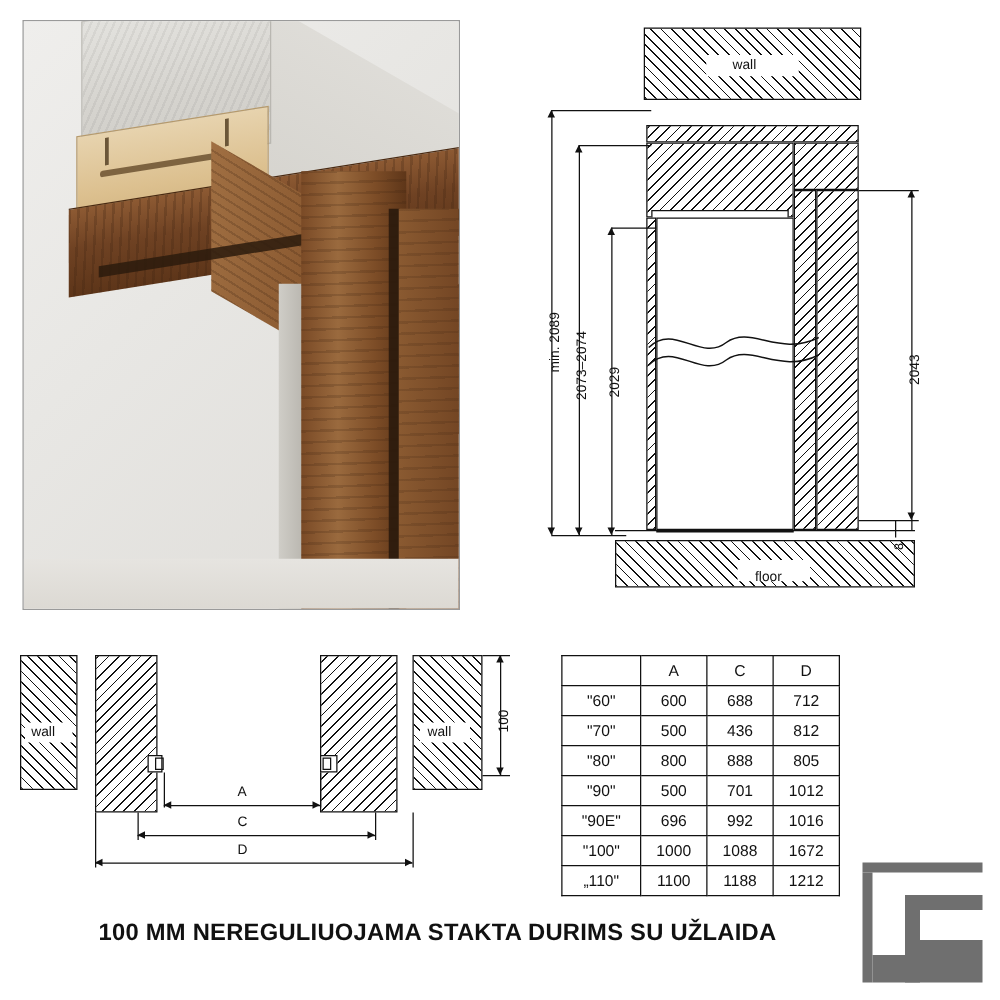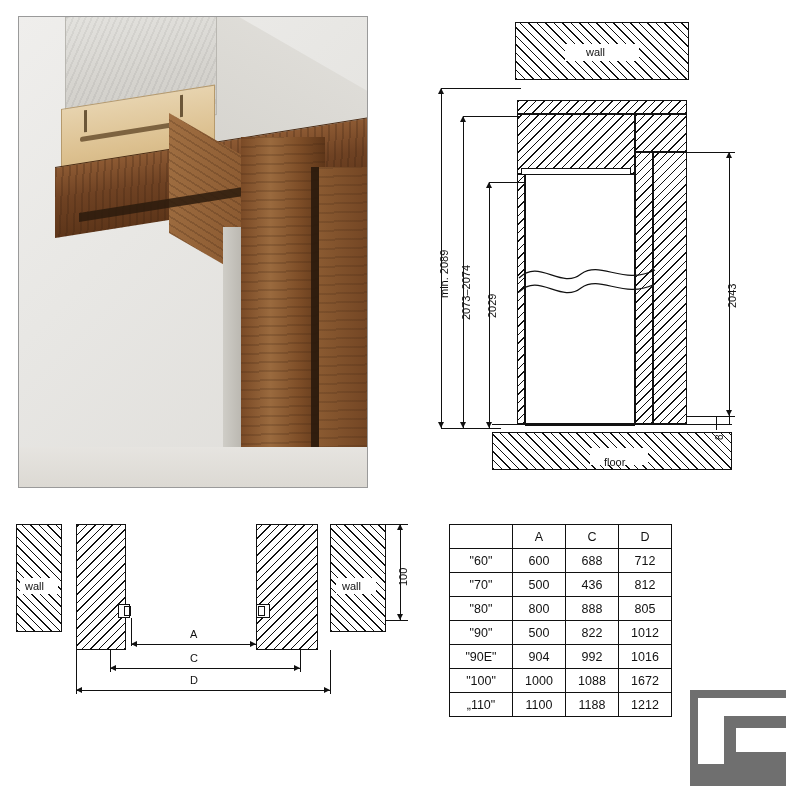--- a/index.html
+++ b/index.html
@@ -308,44 +308,45 @@
       </tr>
       <tr>
         <td class="k">"80"</td>
         <td class="v">800</td>
         <td class="v">888</td>
         <td class="v">805</td>
       </tr>
       <tr>
         <td class="k">"90"</td>
         <td class="v">500</td>
-        <td class="v">822</td>
+        <td class="v">701</td>
         <td class="v">1012</td>
       </tr>
       <tr>
         <td class="k">"90E"</td>
-        <td class="v">904</td>
+        <td class="v">696</td>
         <td class="v">992</td>
         <td class="v">1016</td>
       </tr>
       <tr>
         <td class="k">"100"</td>
         <td class="v">1000</td>
         <td class="v">1088</td>
         <td class="v">1672</td>
       </tr>
       <tr>
         <td class="k">„110"</td>
         <td class="v">1100</td>
         <td class="v">1188</td>
         <td class="v">1212</td>
       </tr>
     </tbody>
   </table>
 
+  <div class="caption">100 MM NEREGULIUOJAMA STAKTA DURIMS SU UŽLAIDA</div>
 
   <div class="logo">
     <div class="g" style="left:0;top:0;width:96px;height:8px;"></div>
     <div class="g" style="left:0;top:8px;width:8px;height:88px;"></div>
     <div class="g" style="left:34px;top:26px;width:62px;height:12px;"></div>
     <div class="g" style="left:34px;top:38px;width:12px;height:58px;"></div>
     <div class="g" style="left:46px;top:62px;width:50px;height:12px;"></div>
     <div class="g" style="left:8px;top:74px;width:88px;height:22px;"></div>
   </div>
 

